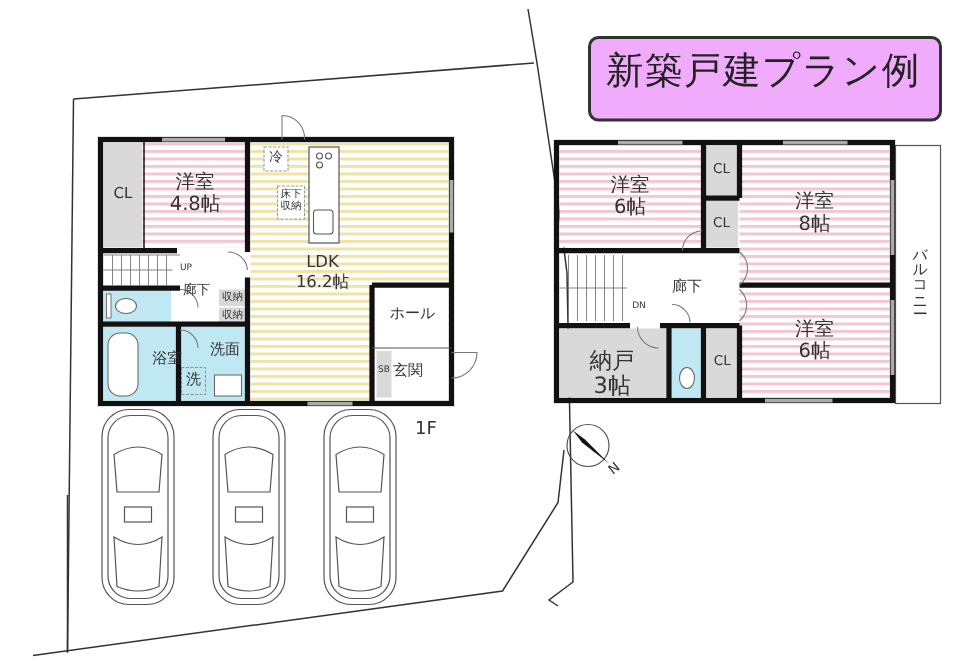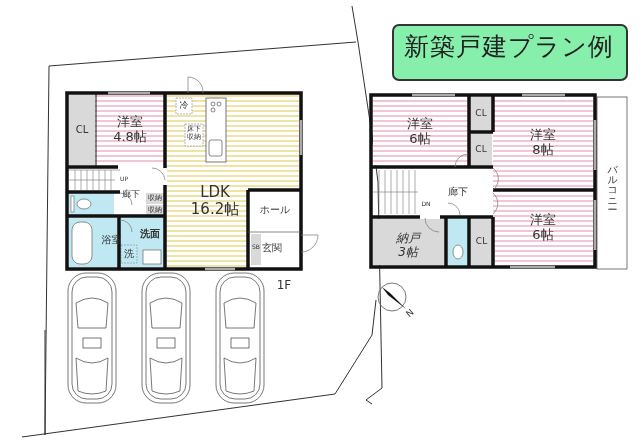--- a/index.html
+++ b/index.html
@@ -1,19 +1,19 @@
 <!DOCTYPE html>
 <html><head>
   <meta charset="utf-8">
   <style>
     html, body { margin:0; padding:0; background:#fff; }
     body { width:640px; height:445px; position:relative; overflow:hidden; font-family:"DejaVu Sans", sans-serif; color:#222; }
     svg { position:absolute; left:0; top:0; }
     .lbl { position:absolute; text-align:center; line-height:1.15; color:#333; white-space:nowrap; }
-    .title-box { position:absolute; left:392px; top:24px; width:236px; height:57px; border:2px solid #333; border-radius:7px; box-sizing:border-box; background:#86efac; }
+    .title-box { position:absolute; left:392px; top:24px; width:236px; height:57px; border:2px solid #333; border-radius:7px; box-sizing:border-box; background:#f0abfc; }
     .title-main { position:absolute; left:10px; top:4px; font-size:25px; letter-spacing:1px; color:#222; }
     .title-sub { position:absolute; left:10px; top:36px; font-size:11.5px; color:#333; }
   </style>
 </head>
 <body>
 
 <svg width="640" height="445" viewBox="0 0 640 445">
   <defs>
     <pattern id="pinkStripe" width="6" height="5" patternUnits="userSpaceOnUse">
       <rect width="6" height="5" fill="#fff"></rect>
@@ -195,26 +195,26 @@
   <div>4.8帖</div>
 </div>
 <div class="lbl" style="left:69px;top:124px;width:26px;font-size:10px;">CL</div>
 <div class="lbl" style="left:176px;top:100px;width:16px;font-size:9px;">冷</div>
 <div class="lbl" style="left:185px;top:125px;width:18px;font-size:7px;white-space:pre;">床下
 収納</div>
 <div class="lbl" style="left:117px;top:176px;width:14px;font-size:6px;">UP</div>
 <div class="lbl" style="left:120px;top:189px;width:22px;font-size:9px;">廊下</div>
 <div class="lbl" style="left:146px;top:194px;width:18px;font-size:7px;">収納</div>
 <div class="lbl" style="left:146px;top:206px;width:18px;font-size:7px;">収納</div>
-<div class="lbl" style="left:180px;top:184px;width:70px;font-size:15px;">
+<div class="lbl" style="left:180px;top:169px;width:70px;font-size:11px;">
   <div>LDK</div>
   <div>16.2帖</div>
 </div>
 <div class="lbl" style="left:92px;top:234px;width:39px;font-size:10px;">浴室</div>
-<div class="lbl" style="left:136px;top:228px;width:28px;font-size:10px;font-weight:bold;">洗面</div>
+<div class="lbl" style="left:136px;top:228px;width:28px;font-size:10px;">洗面</div>
 <div class="lbl" style="left:121px;top:248px;width:16px;font-size:10px;">洗</div>
 <div class="lbl" style="left:252px;top:204px;width:46px;font-size:10px;font-family:Liberation Serif, serif;">ホール</div>
 <div class="lbl" style="left:262px;top:242px;width:14px;font-size:10px;">玄関</div>
 <div class="lbl" style="left:251px;top:244px;width:10px;font-size:6px;">SB</div>
 <div class="lbl" style="left:272px;top:279px;width:24px;font-size:12px;">1F</div>
 
 <div class="lbl" style="left:395px;top:117px;width:50px;font-size:13px;">
   <div>洋室</div>
   <div>6帖</div>
 </div>
@@ -224,19 +224,19 @@
 </div>
 <div class="lbl" style="left:518px;top:213px;width:50px;font-size:13px;">
   <div>洋室</div>
   <div>6帖</div>
 </div>
 <div class="lbl" style="left:470px;top:108px;width:22px;font-size:9px;">CL</div>
 <div class="lbl" style="left:470px;top:144px;width:22px;font-size:9px;">CL</div>
 <div class="lbl" style="left:471px;top:236px;width:21px;font-size:9px;">CL</div>
 <div class="lbl" style="left:443px;top:186px;width:30px;font-size:10px;">廊下</div>
 <div class="lbl" style="left:419px;top:201px;width:14px;font-size:6px;">DN</div>
-<div class="lbl" style="left:385px;top:232px;width:46px;font-size:12px;font-style:italic;">
+<div class="lbl" style="left:385px;top:232px;width:46px;font-size:15px;">
   <div>納戸</div>
   <div>3帖</div>
 </div>
 <div class="lbl" style="left:604px;top:158px;width:14px;font-size:10px;writing-mode:vertical-rl;">バルコニー</div>
 <div class="lbl" style="left:610px;top:279px;width:24px;font-size:12px;margin-left:37px;">2F</div>
 <div class="lbl" style="left:404px;top:308px;width:12px;font-size:9px;transform:rotate(-40deg);">N</div>
 
 </body></html>

